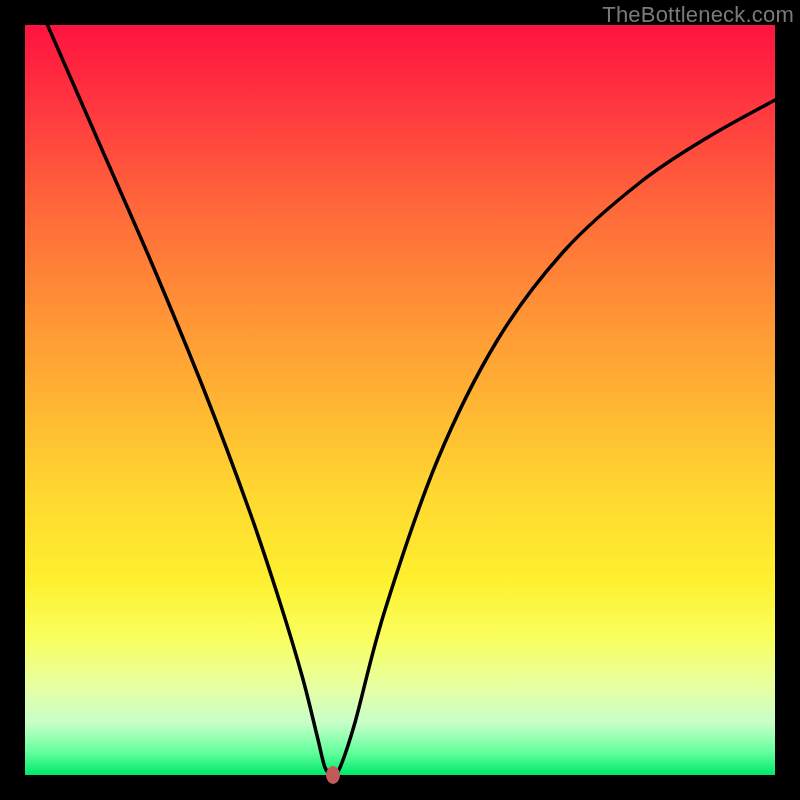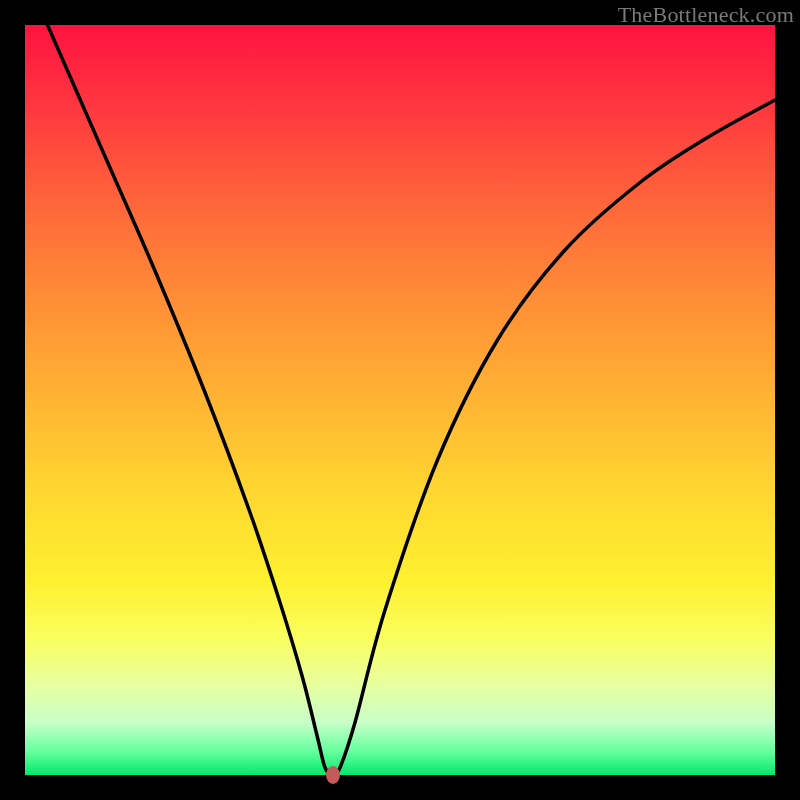--- a/index.html
+++ b/index.html
@@ -11,21 +11,20 @@
     overflow: hidden;
     font-family: Arial, Helvetica, sans-serif;
   }
   .frame {
     position: absolute;
     top: 0;
     left: 0;
     width: 800px;
     height: 800px;
     background: #000;
-    font-family: Liberation Serif, serif;
   }
   .plot {
     position: absolute;
     top: 25px;
     left: 25px;
     width: 750px;
     height: 750px;
     background: linear-gradient(
       to bottom,
       #ff133f 0%,

